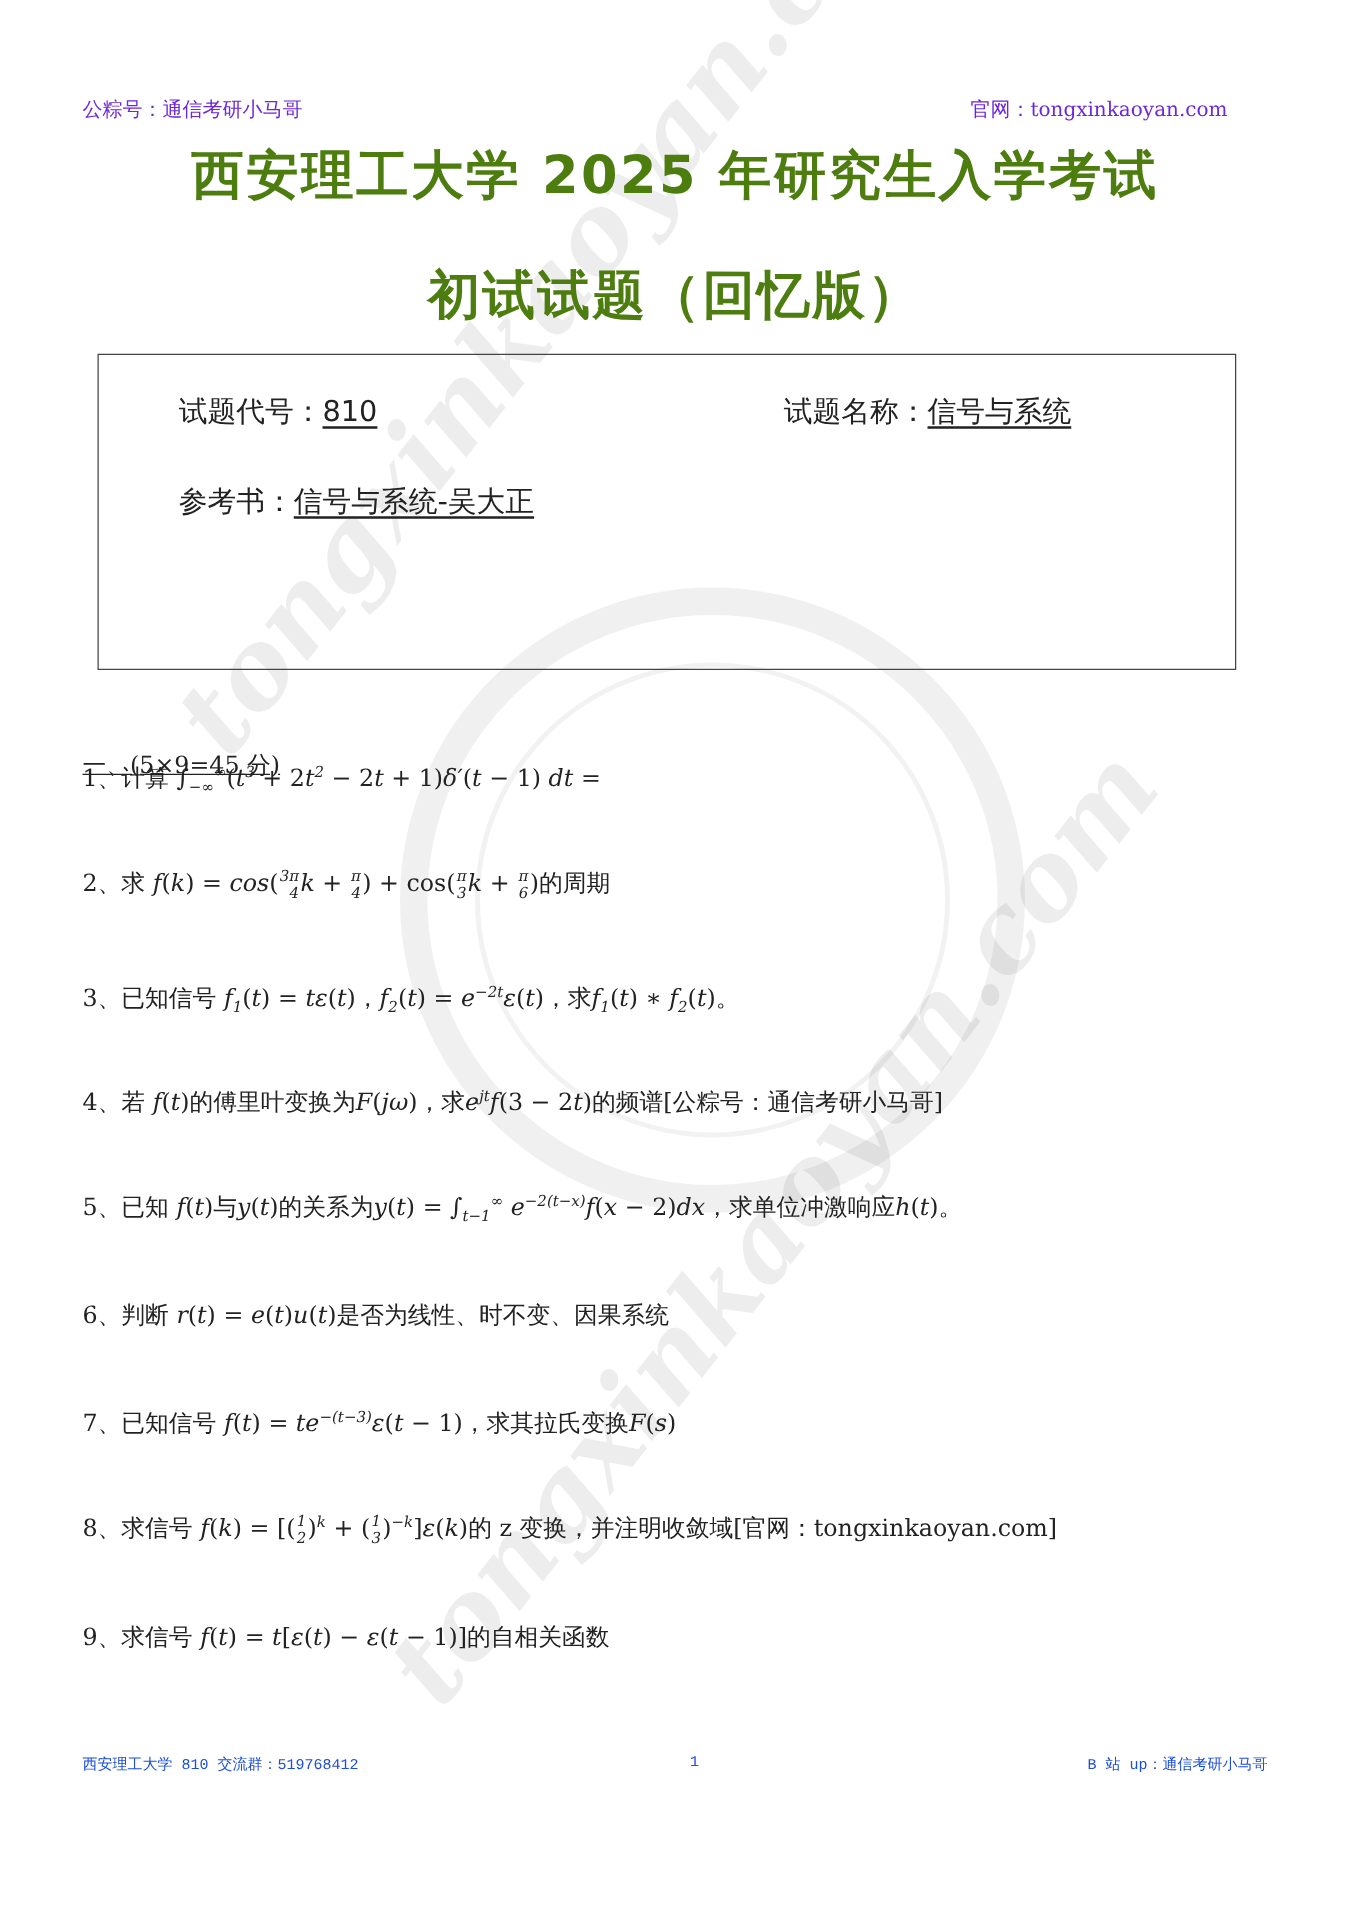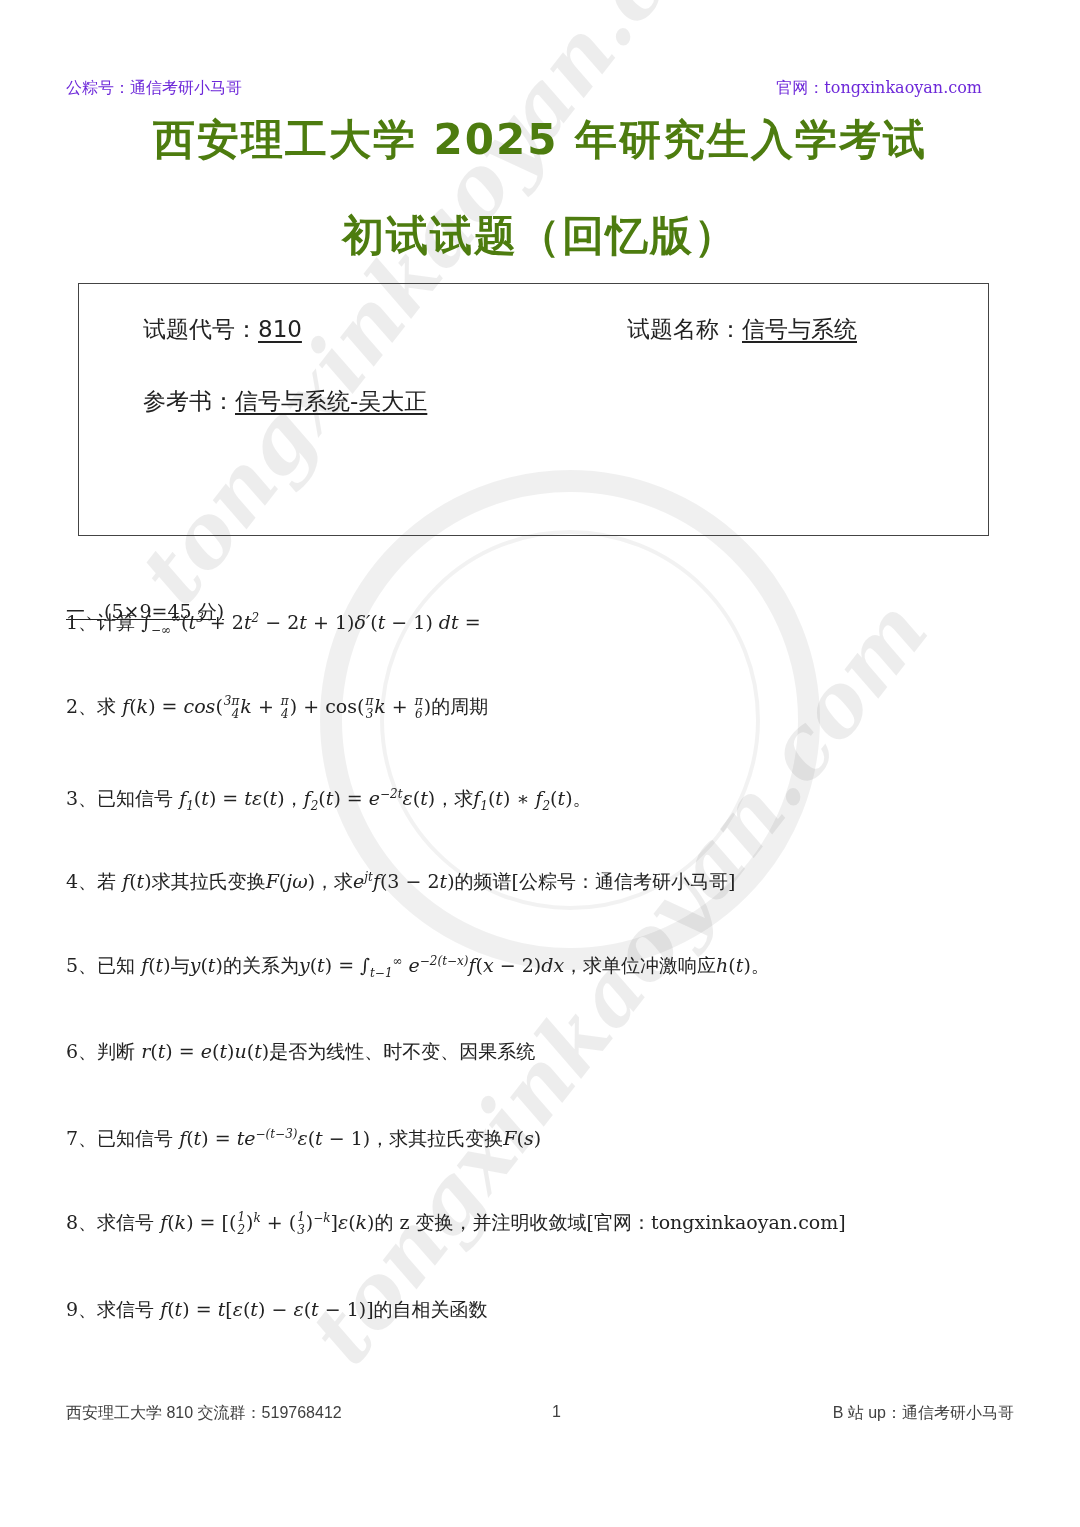--- a/index.html
+++ b/index.html
@@ -13,21 +13,21 @@
   .box-line { font-size:23px; color:#222; font-family:"DejaVu Sans","Liberation Sans",sans-serif; }
   .u { text-decoration:underline; text-underline-offset:4px; }
   .red { color:#e8201a; font-weight:bold; }
   .blk { font-weight:bold; color:#111; }
   .q { left:66px; font-size:19px; color:#222; white-space:nowrap; }
   .m { font-family:"DejaVu Serif","Liberation Serif",serif; font-style:italic; }
   .n { font-style:normal; }
   sup, sub { font-size:12px; }
   .frac { display:inline-block; vertical-align:middle; text-align:right; font-size:12px; line-height:13px; margin:0 1px; }
   .frac span { display:block; }
-  .ftr { top:1403px; font-size:16px; color:#404040; font-family:Liberation Sans, sans-serif; }
+  .ftr { top:1403px; font-size:12px; color:#1d4ed8; font-family:Liberation Mono, monospace; }
   .wm { color:rgba(0,0,0,0.07); font-weight:bold; font-style:italic; font-size:86px; white-space:nowrap;
         font-family:"DejaVu Serif",serif; pointer-events:none; }
   .seal { left:320px; top:470px; width:500px; height:500px; border-radius:50%;
           border:22px solid rgba(0,0,0,0.06); box-sizing:border-box; pointer-events:none; }
   .seal-inner { left:380px; top:530px; width:380px; height:380px; border-radius:50%;
           border:4px solid rgba(0,0,0,0.05); box-sizing:border-box; pointer-events:none; }
 </style>
 </head>
 <body>
 
@@ -66,21 +66,21 @@
   <span class="m">f<span class="n">(</span>k<span class="n">) =</span> cos<span class="n">(</span><span class="frac"><span>3π</span><span>4</span></span>k <span class="n">+</span> <span class="frac"><span>π</span><span>4</span></span><span class="n">) + cos(</span><span class="frac"><span>π</span><span>3</span></span>k <span class="n">+</span> <span class="frac"><span>π</span><span>6</span></span><span class="n">)</span></span><span>的周期</span>
 </div>
 
 <div class="abs q" style="top:786px;">
   <span>3、</span><span>已知信号</span>
   <span class="m">f<sub>1</sub><span class="n">(</span>t<span class="n">) =</span> tε<span class="n">(</span>t<span class="n">)，</span>f<sub>2</sub><span class="n">(</span>t<span class="n">) =</span> e<sup>−2t</sup>ε<span class="n">(</span>t<span class="n">)，求</span>f<sub>1</sub><span class="n">(</span>t<span class="n">) ∗</span> f<sub>2</sub><span class="n">(</span>t<span class="n">)。</span></span>
 </div>
 
 <div class="abs q" style="top:869px;">
   <span>4、</span><span>若</span>
-  <span class="m">f<span class="n">(</span>t<span class="n">)求其拉氏变换</span>F<span class="n">(</span>jω<span class="n">)，求</span>e<sup>jt</sup>f<span class="n">(3 − 2</span>t<span class="n">)的频谱</span></span><span>[公粽号：通信考研小马哥]</span>
+  <span class="m">f<span class="n">(</span>t<span class="n">)的傅里叶变换为</span>F<span class="n">(</span>jω<span class="n">)，求</span>e<sup>jt</sup>f<span class="n">(3 − 2</span>t<span class="n">)的频谱</span></span><span>[公粽号：通信考研小马哥]</span>
 </div>
 
 <div class="abs q" style="top:953px;">
   <span>5、</span><span>已知</span>
   <span class="m">f<span class="n">(</span>t<span class="n">)与</span>y<span class="n">(</span>t<span class="n">)的关系为</span>y<span class="n">(</span>t<span class="n">) = ∫</span><sub>t−1</sub><sup>∞</sup> e<sup>−2(t−x)</sup>f<span class="n">(</span>x <span class="n">− 2)</span>dx<span class="n">，求单位冲激响应</span>h<span class="n">(</span>t<span class="n">)。</span></span>
 </div>
 
 <div class="abs q" style="top:1039px;">
   <span>6、</span><span>判断</span>
   <span class="m">r<span class="n">(</span>t<span class="n">) =</span> e<span class="n">(</span>t<span class="n">)</span>u<span class="n">(</span>t<span class="n">)</span></span><span>是否为线性、时不变、因果系统</span>

